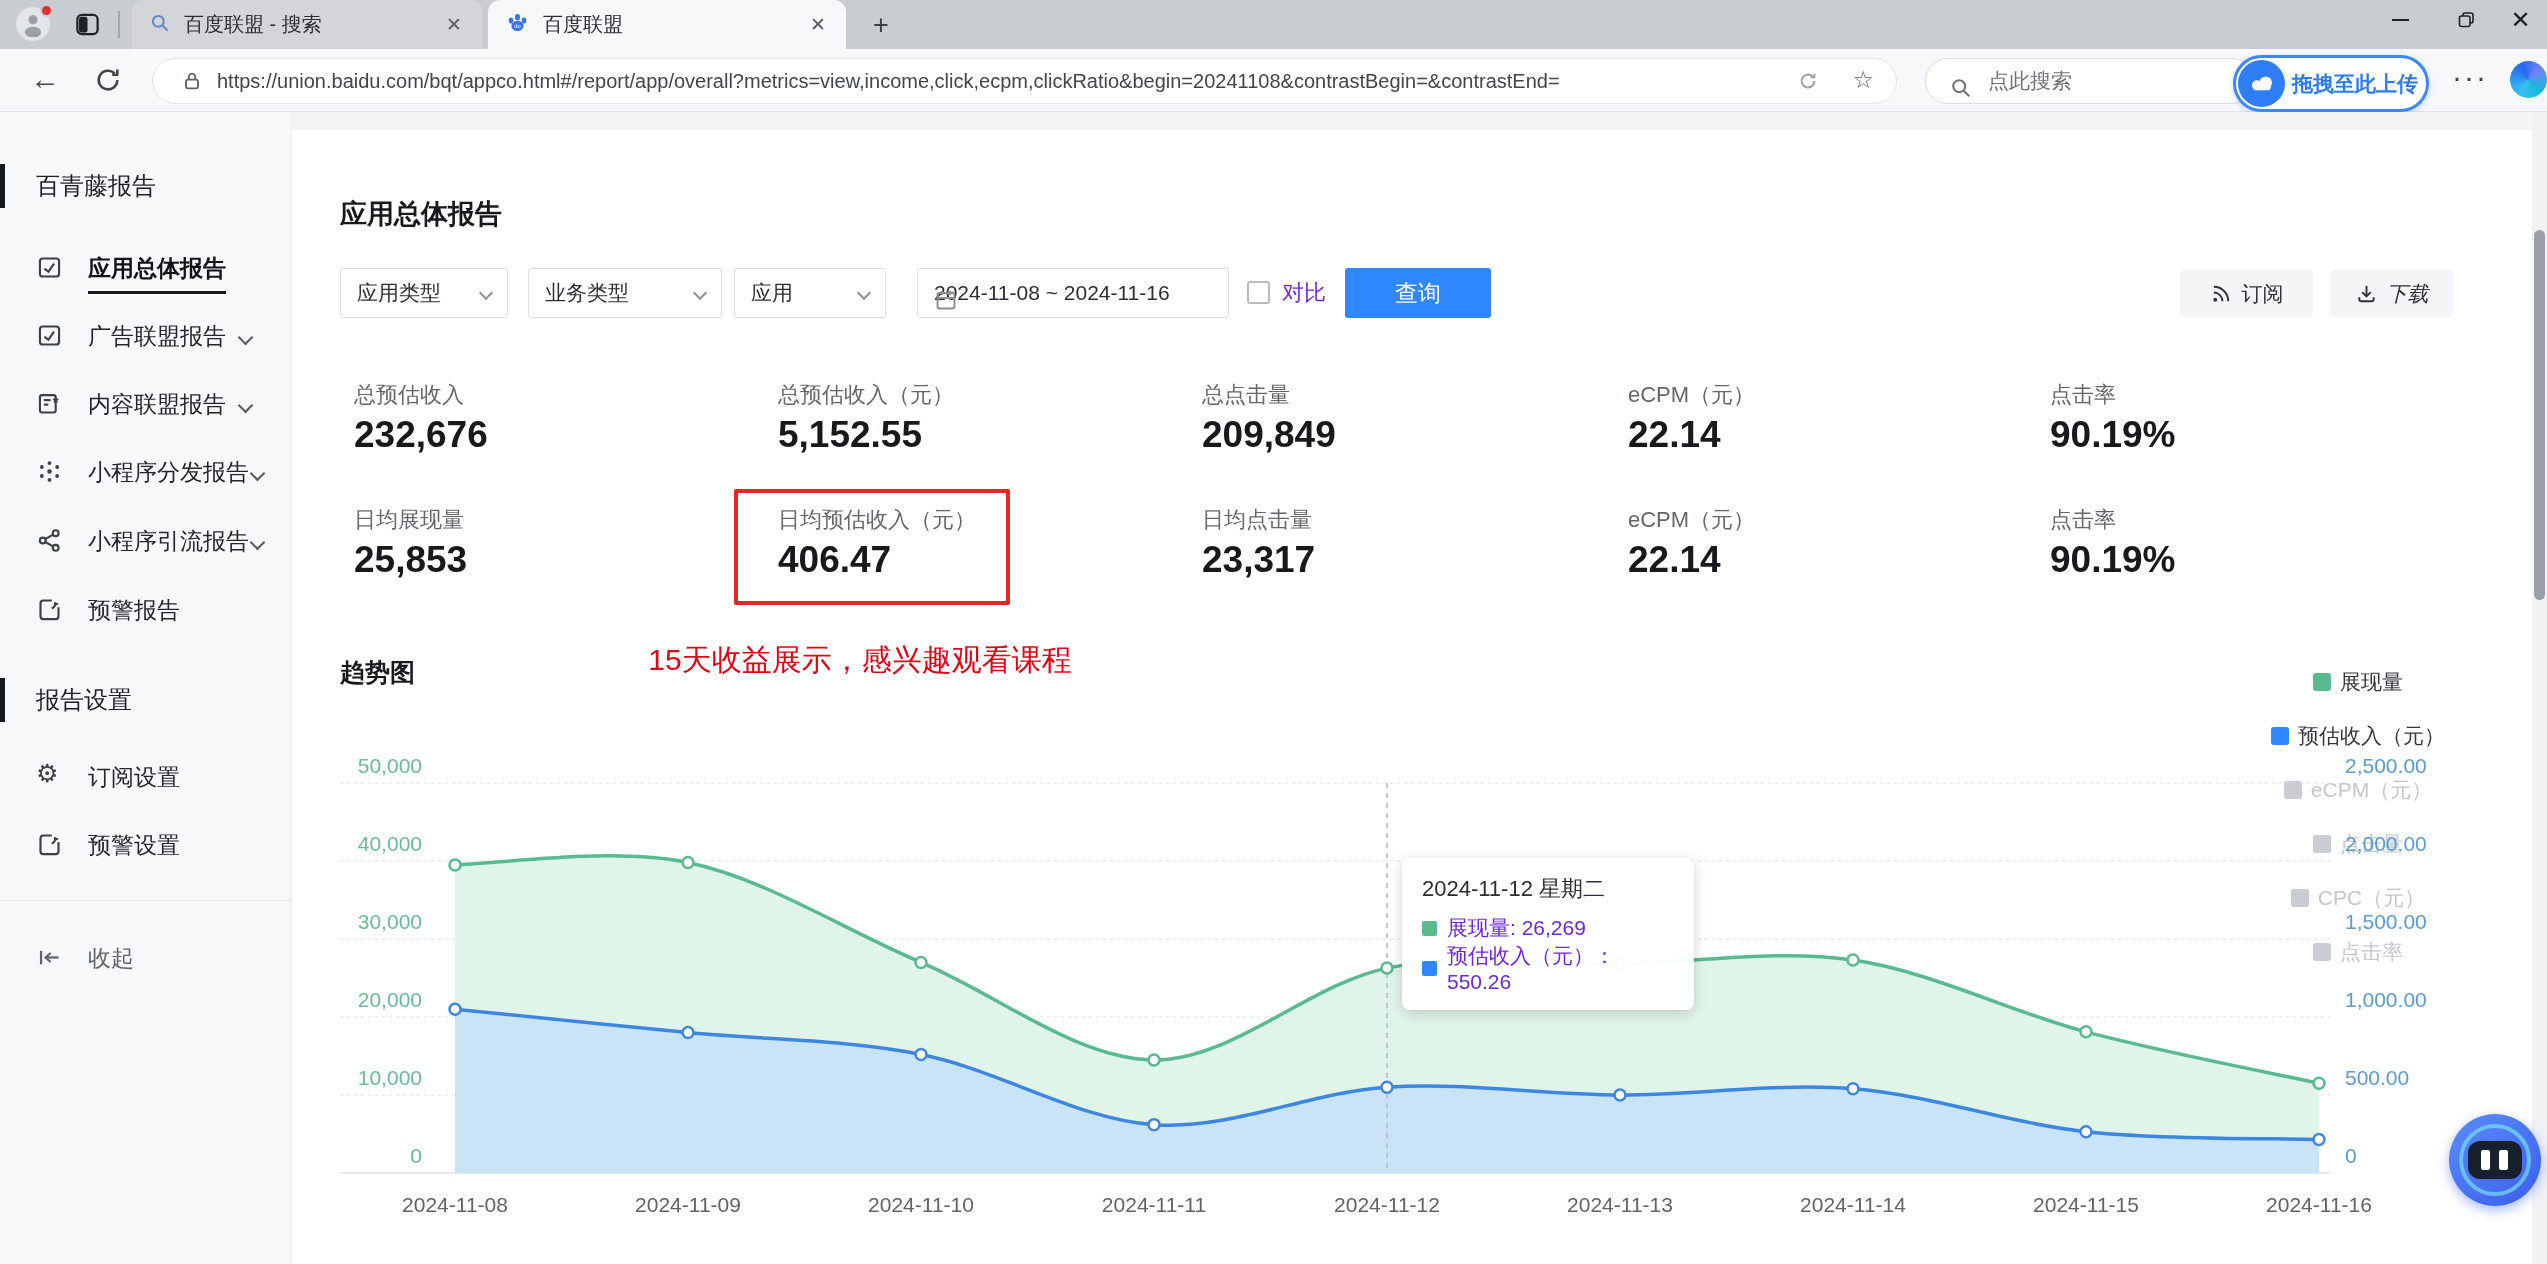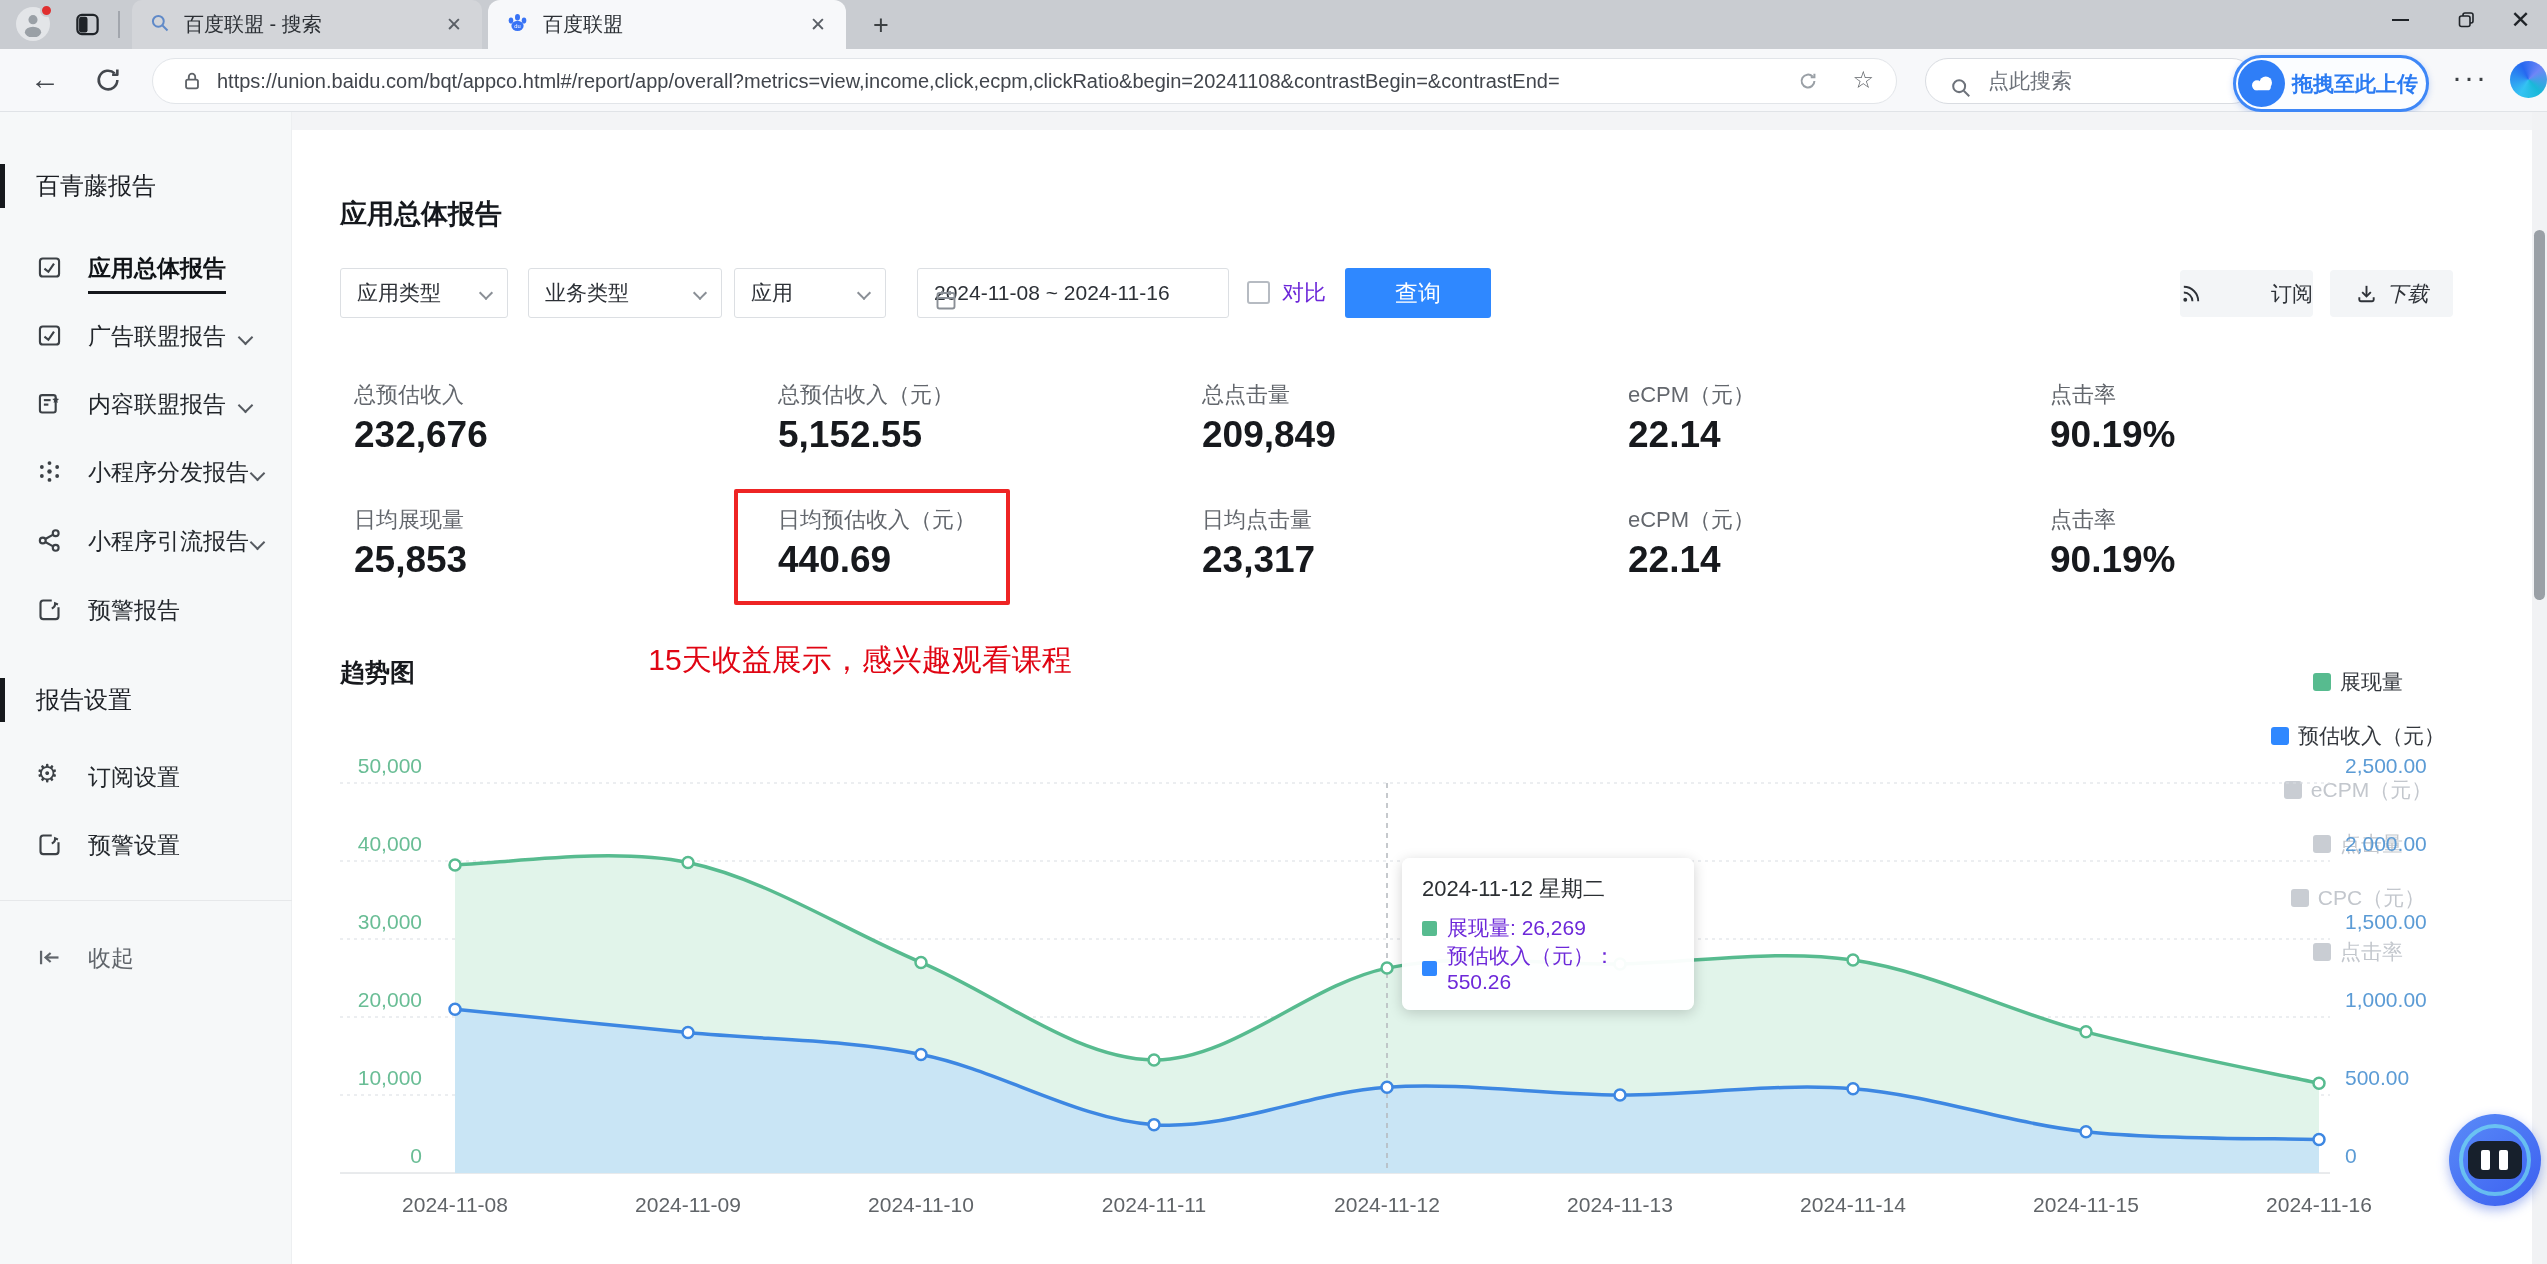--- a/index.html
+++ b/index.html
@@ -52,21 +52,21 @@
   #main { left:292px; top:130px; width:2240px; height:1134px; background:#fff; }
   #page-title { left:340px; top:196px; font-size:27px; font-weight:700; color:#15181d; }
   .sel { position:absolute; top:268px; height:50px; background:#fff; border:1px solid #dcdfe3; border-radius:3px; }
   .sel span { position:absolute; left:16px; line-height:48px; font-size:21px; color:#2c3036; }
   .chev { position:absolute; right:16px; top:19px; width:10px; height:10px; border-right:2px solid #8a8f96; border-bottom:2px solid #8a8f96; transform:rotate(45deg); }
   #date-box { left:917px; width:312px; }
   #compare-cb { left:1247px; top:281px; width:23px; height:23px; border:2px solid #b6bbc2; border-radius:3px; background:#fff; }
   #compare-lbl { left:1282px; top:278px; font-size:22px; color:#6d28d9; }
   #query-btn { left:1345px; top:268px; width:146px; height:50px; background:#2f88ff; border-radius:3px; color:#fff; font-size:23px; text-align:center; line-height:50px; }
   .act-btn { position:absolute; top:270px; height:47px; background:#f3f5f7; border-radius:4px; display:flex; align-items:center; justify-content:center; gap:9px; font-size:21px; color:#2e3238; }
-  #subscribe-btn { left:2180px; width:133px;justify-content:space-between; }
+  #subscribe-btn { left:2180px; width:133px; }
   #download-btn { left:2330px; width:123px;font-style:italic; }
   .stat-label { position:absolute; font-size:22px; color:#63676d; }
   .stat-value { position:absolute; font-size:37px; font-weight:700; color:#17191d; }
   #red-box { left:734px; top:489px; width:276px; height:116px; border:4px solid #ee2424; border-radius:2px; }
   #annotation { left:600px; top:640px; width:520px; text-align:center; font-size:30px; color:#e00513; }
   #chart-title { left:340px; top:656px; font-size:25px; font-weight:700; color:#17191d; }
   #legend { top:668px; right:102px; display:flex; align-items:center; gap:26px;flex-direction:column; }
   .lg-item { display:flex; align-items:center; gap:9px; }
   .lg-sw { width:18px; height:18px; border-radius:3px; }
   .lg-lb { font-size:21px; color:#33373d; }
@@ -342,21 +342,21 @@
   <div class="stat-label" style="left:1202px;top:380px">总点击量</div>
   <div class="stat-value" style="left:1202px;top:414px">209,849</div>
   <div class="stat-label" style="left:1628px;top:380px">eCPM（元）</div>
   <div class="stat-value" style="left:1628px;top:414px">22.14</div>
   <div class="stat-label" style="left:2050px;top:380px">点击率</div>
   <div class="stat-value" style="left:2050px;top:414px">90.19%</div>
 
   <div class="stat-label" style="left:354px;top:505px">日均展现量</div>
   <div class="stat-value" style="left:354px;top:539px">25,853</div>
   <div class="stat-label" style="left:778px;top:505px">日均预估收入（元）</div>
-  <div class="stat-value" style="left:778px;top:539px">440.69</div>
+  <div class="stat-value" style="left:778px;top:539px">406.47</div>
   <div class="stat-label" style="left:1202px;top:505px">日均点击量</div>
   <div class="stat-value" style="left:1202px;top:539px">23,317</div>
   <div class="stat-label" style="left:1628px;top:505px">eCPM（元）</div>
   <div class="stat-value" style="left:1628px;top:539px">22.14</div>
   <div class="stat-label" style="left:2050px;top:505px">点击率</div>
   <div class="stat-value" style="left:2050px;top:539px">90.19%</div>
 
   <div class="abs" id="red-box"></div>
   <div class="abs" id="annotation">15天收益展示，感兴趣观看课程</div>
 

